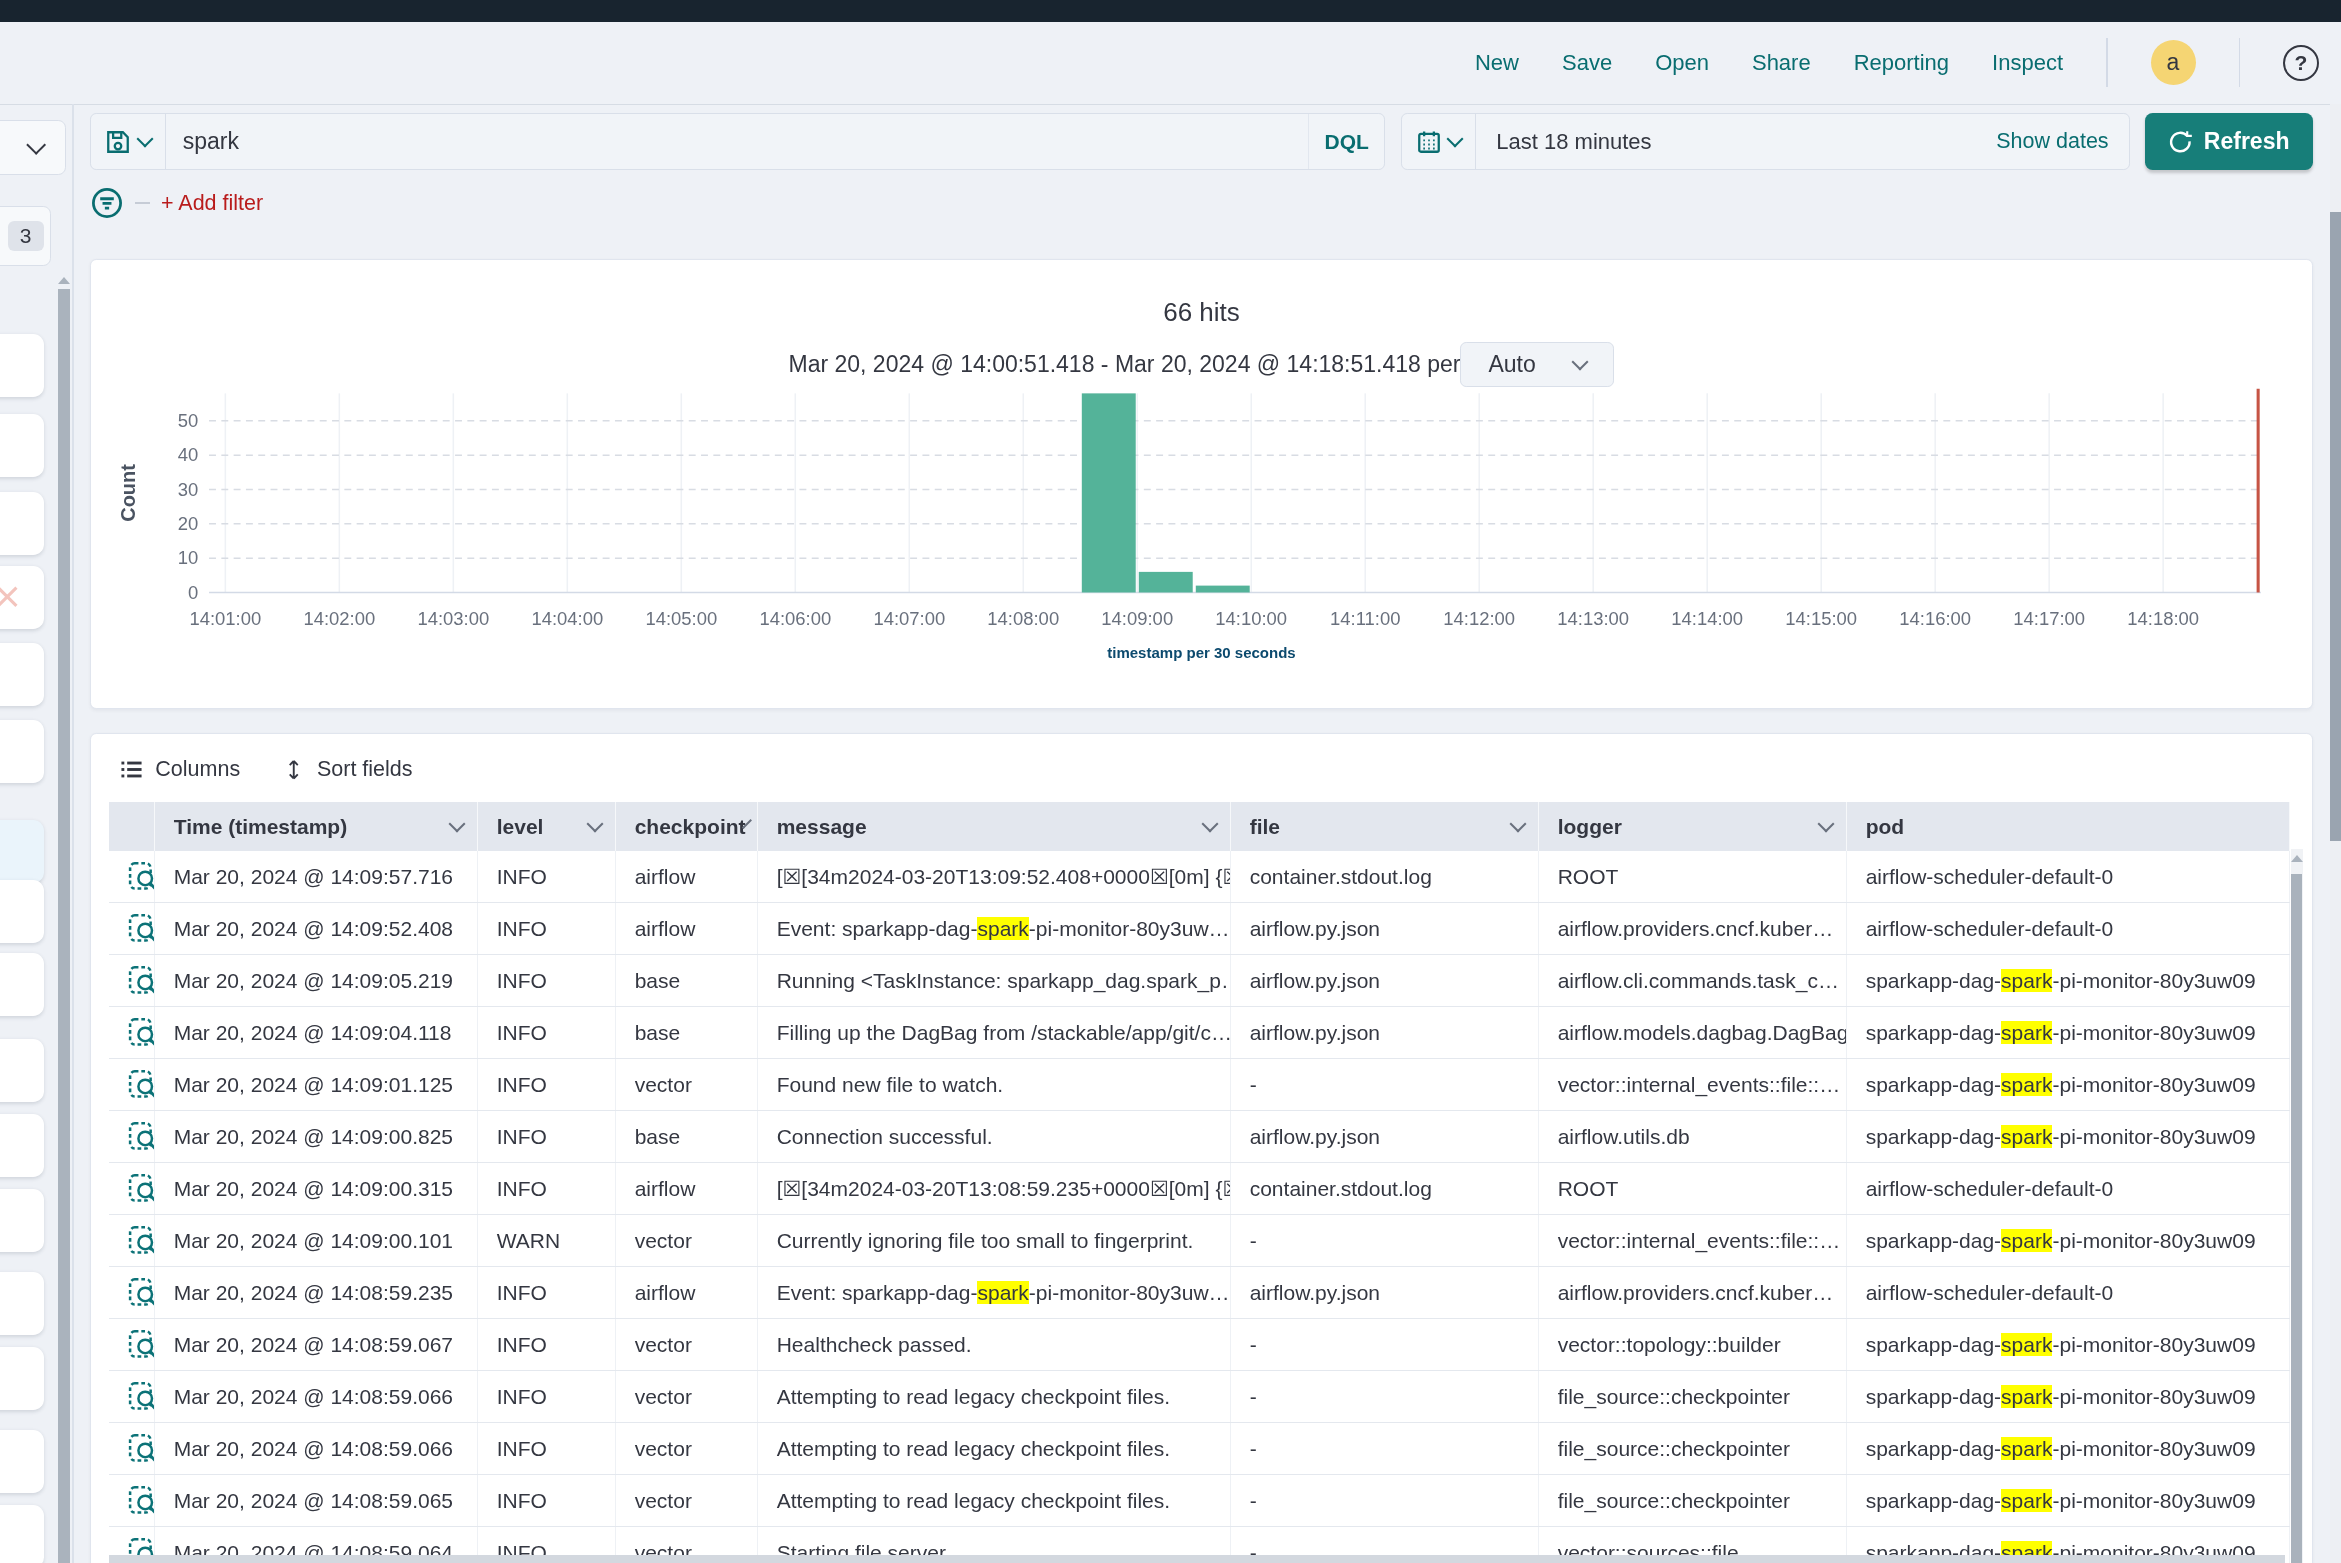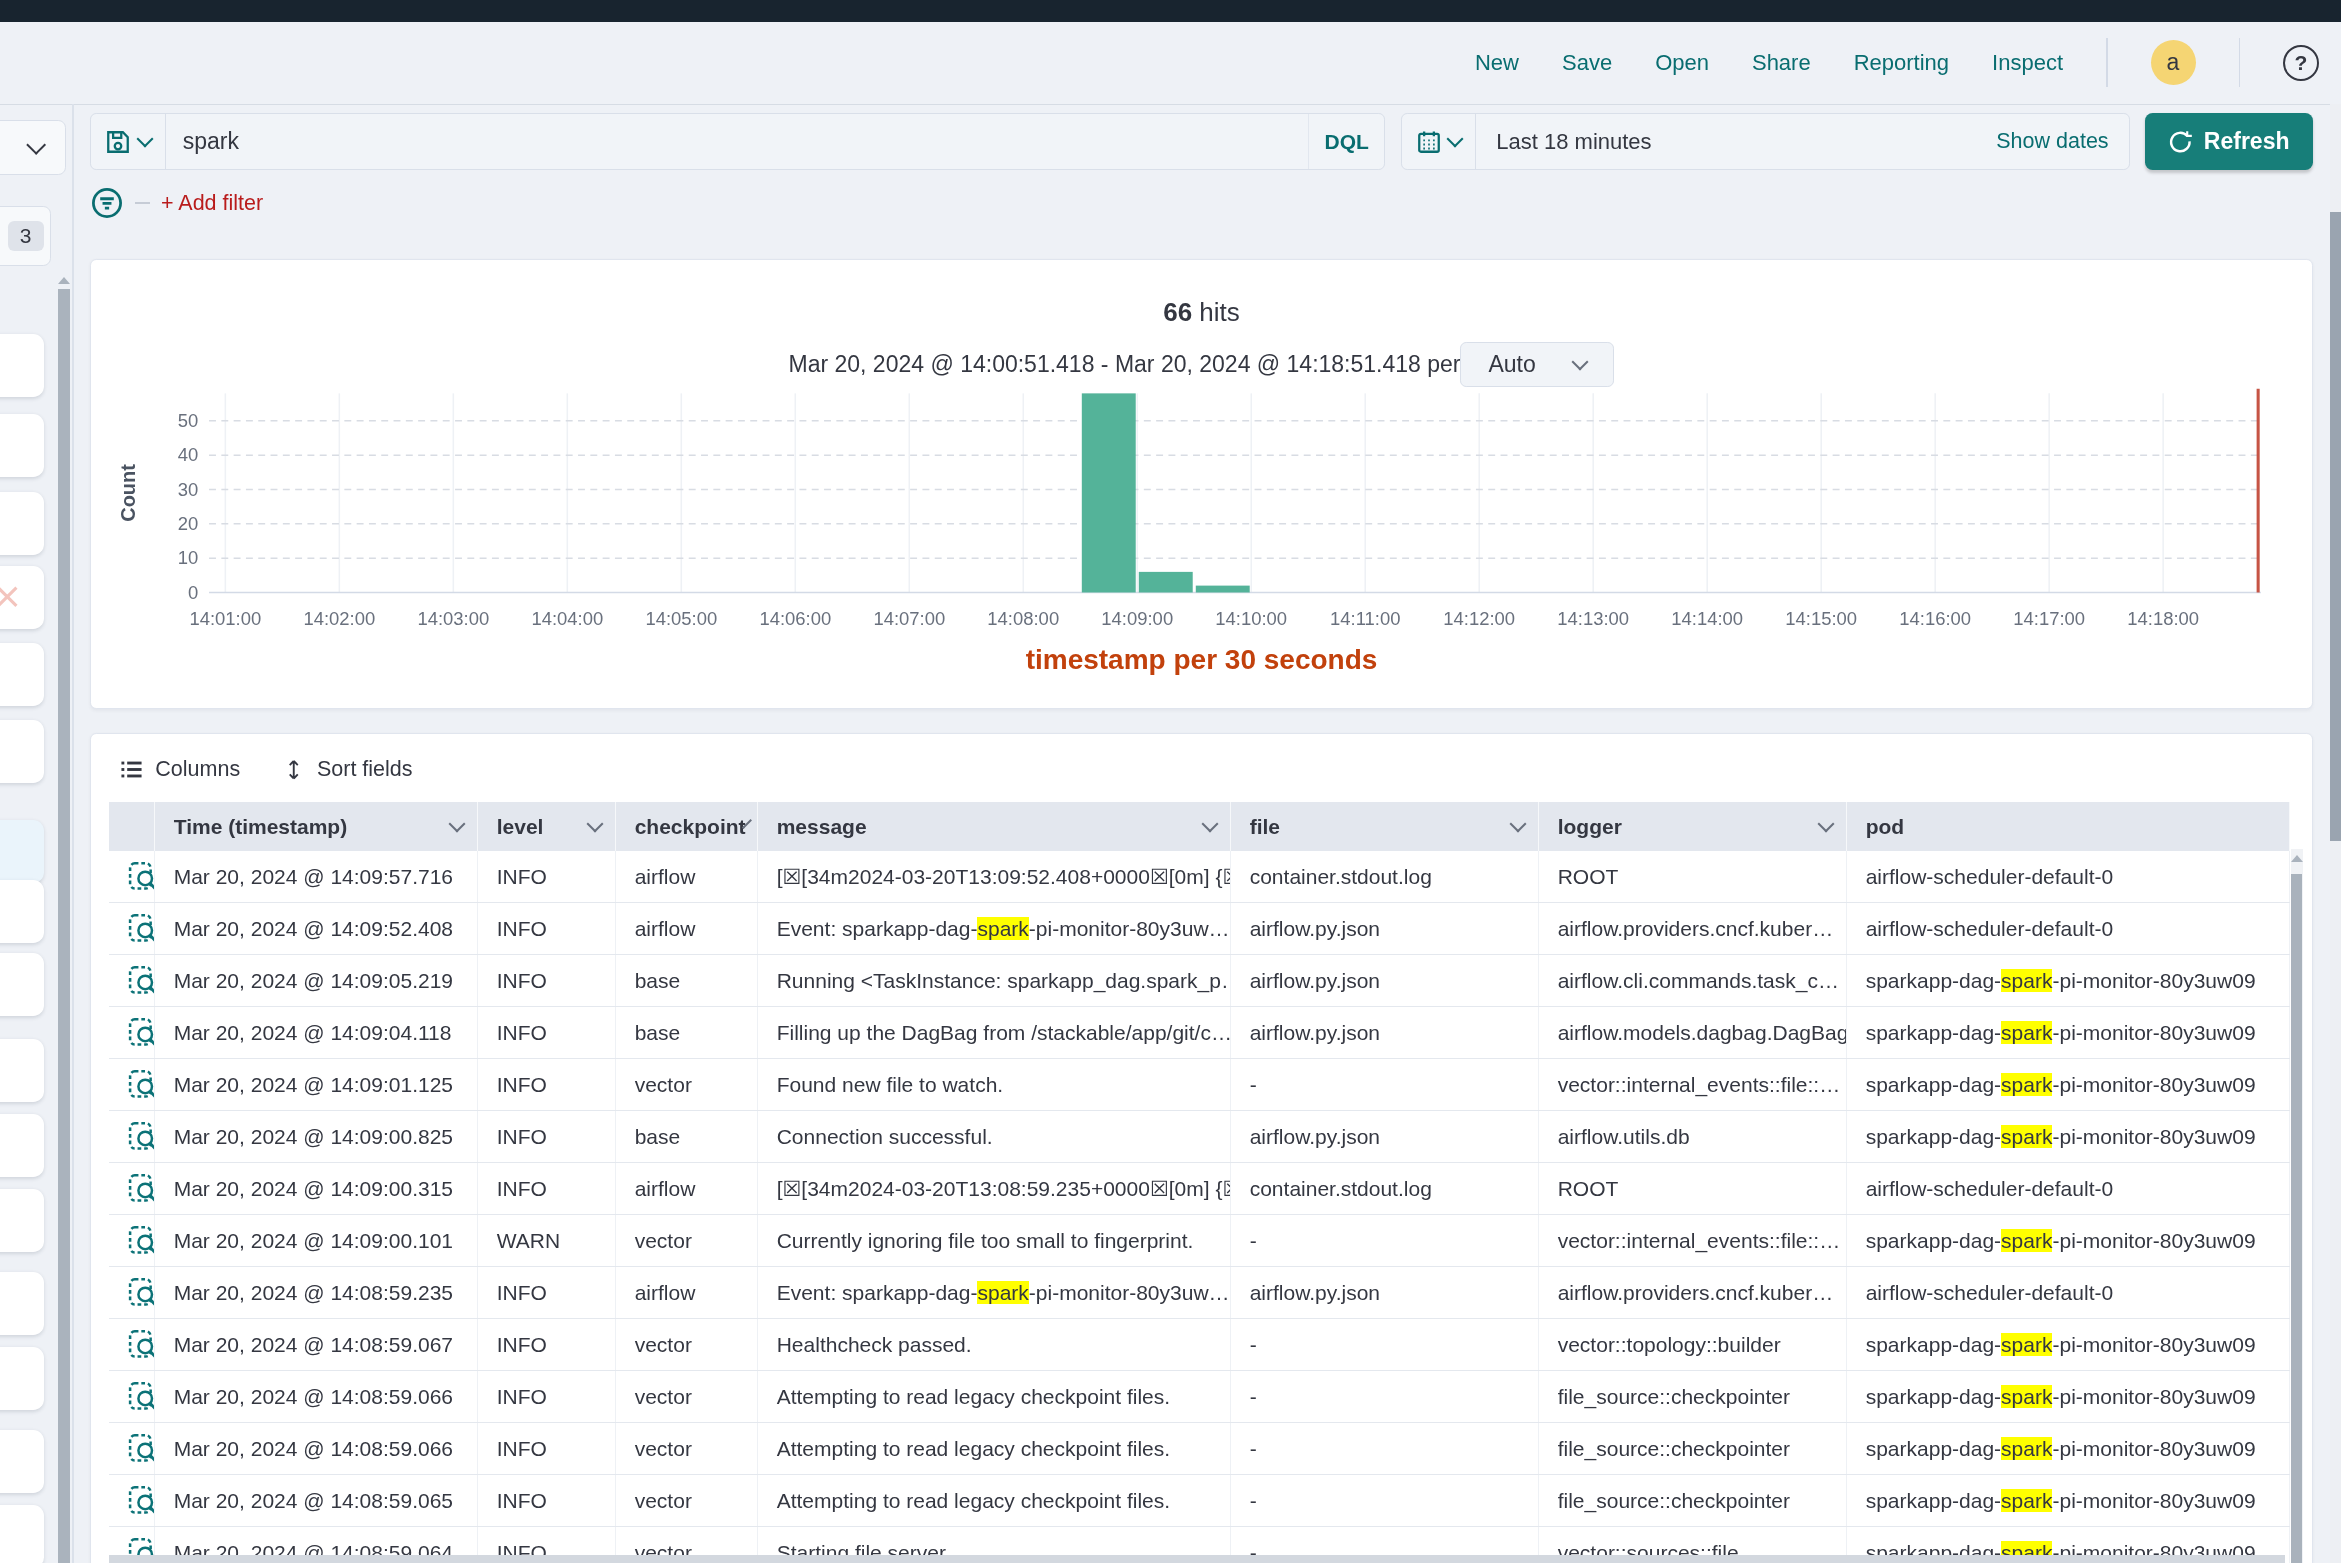--- a/index.html
+++ b/index.html
@@ -36,26 +36,26 @@
         transform:rotate(45deg);display:inline-block;margin-top:-4.6px;}
   
   .filterbar{position:absolute;left:90px;top:183px;height:40px;display:flex;align-items:center;gap:10.8px;}
   .filter-dash{width:15.4px;height:2.3px;background:#c6ccd6;}
   .add-filter{color:#b91c1c;font-size:21.5px;}
   
   .panel{position:absolute;background:#fff;border:1.5px solid #e0e5ee;border-radius:6.2px;
          box-shadow:0 1.5px 3.1px rgba(60,70,90,.06);}
   .hits-panel{left:90px;top:259px;width:2221px;height:448px;}
   .hits-line{position:absolute;top:37px;left:0;width:100%;text-align:center;font-size:26px;color:#343741;}
-  .hits-line b{font-weight:bold;}
+  .hits-line b{font-weight:normal;}
   .range-line{position:absolute;top:82px;left:0;width:100%;text-align:center;font-size:23px;color:#343741;
               display:flex;align-items:center;justify-content:center;}
   .auto-select{display:inline-flex;align-items:center;justify-content:space-between;width:154px;height:45px;
               border:1.5px solid #d9dfe9;border-radius:6.2px;background:#f1f4f8;padding:0 27px;box-sizing:border-box;}
-  .xaxis-title{position:absolute;top:384px;left:0;width:100%;text-align:center;font-size:28px;font-weight:bold;color:#c2410c;}
+  .xaxis-title{position:absolute;top:384px;left:0;width:100%;text-align:center;font-size:15px;font-weight:bold;color:#0c4a6e;}
   
   .table-panel{left:90px;top:733px;width:2221px;height:853px;}
   .tbl-controls{position:absolute;left:29px;top:23px;display:flex;align-items:center;gap:43px;}
   .tbl-ctl{display:flex;align-items:center;gap:12.3px;font-size:21.5px;color:#343741;}
   table.grid{position:absolute;left:17.7px;top:68px;border-collapse:collapse;table-layout:fixed;width:2181px;
              font-size:21px;color:#343741;}
   table.grid th{background:#e3e7ee;height:49px;text-align:left;font-weight:bold;padding:0 14px 0 18.5px;
              border-right:1.5px solid #f6f8fa;white-space:nowrap;overflow:hidden;}
   table.grid th .thflex{display:flex;align-items:center;}
   table.grid th .thflex .chev{margin-left:auto;}

